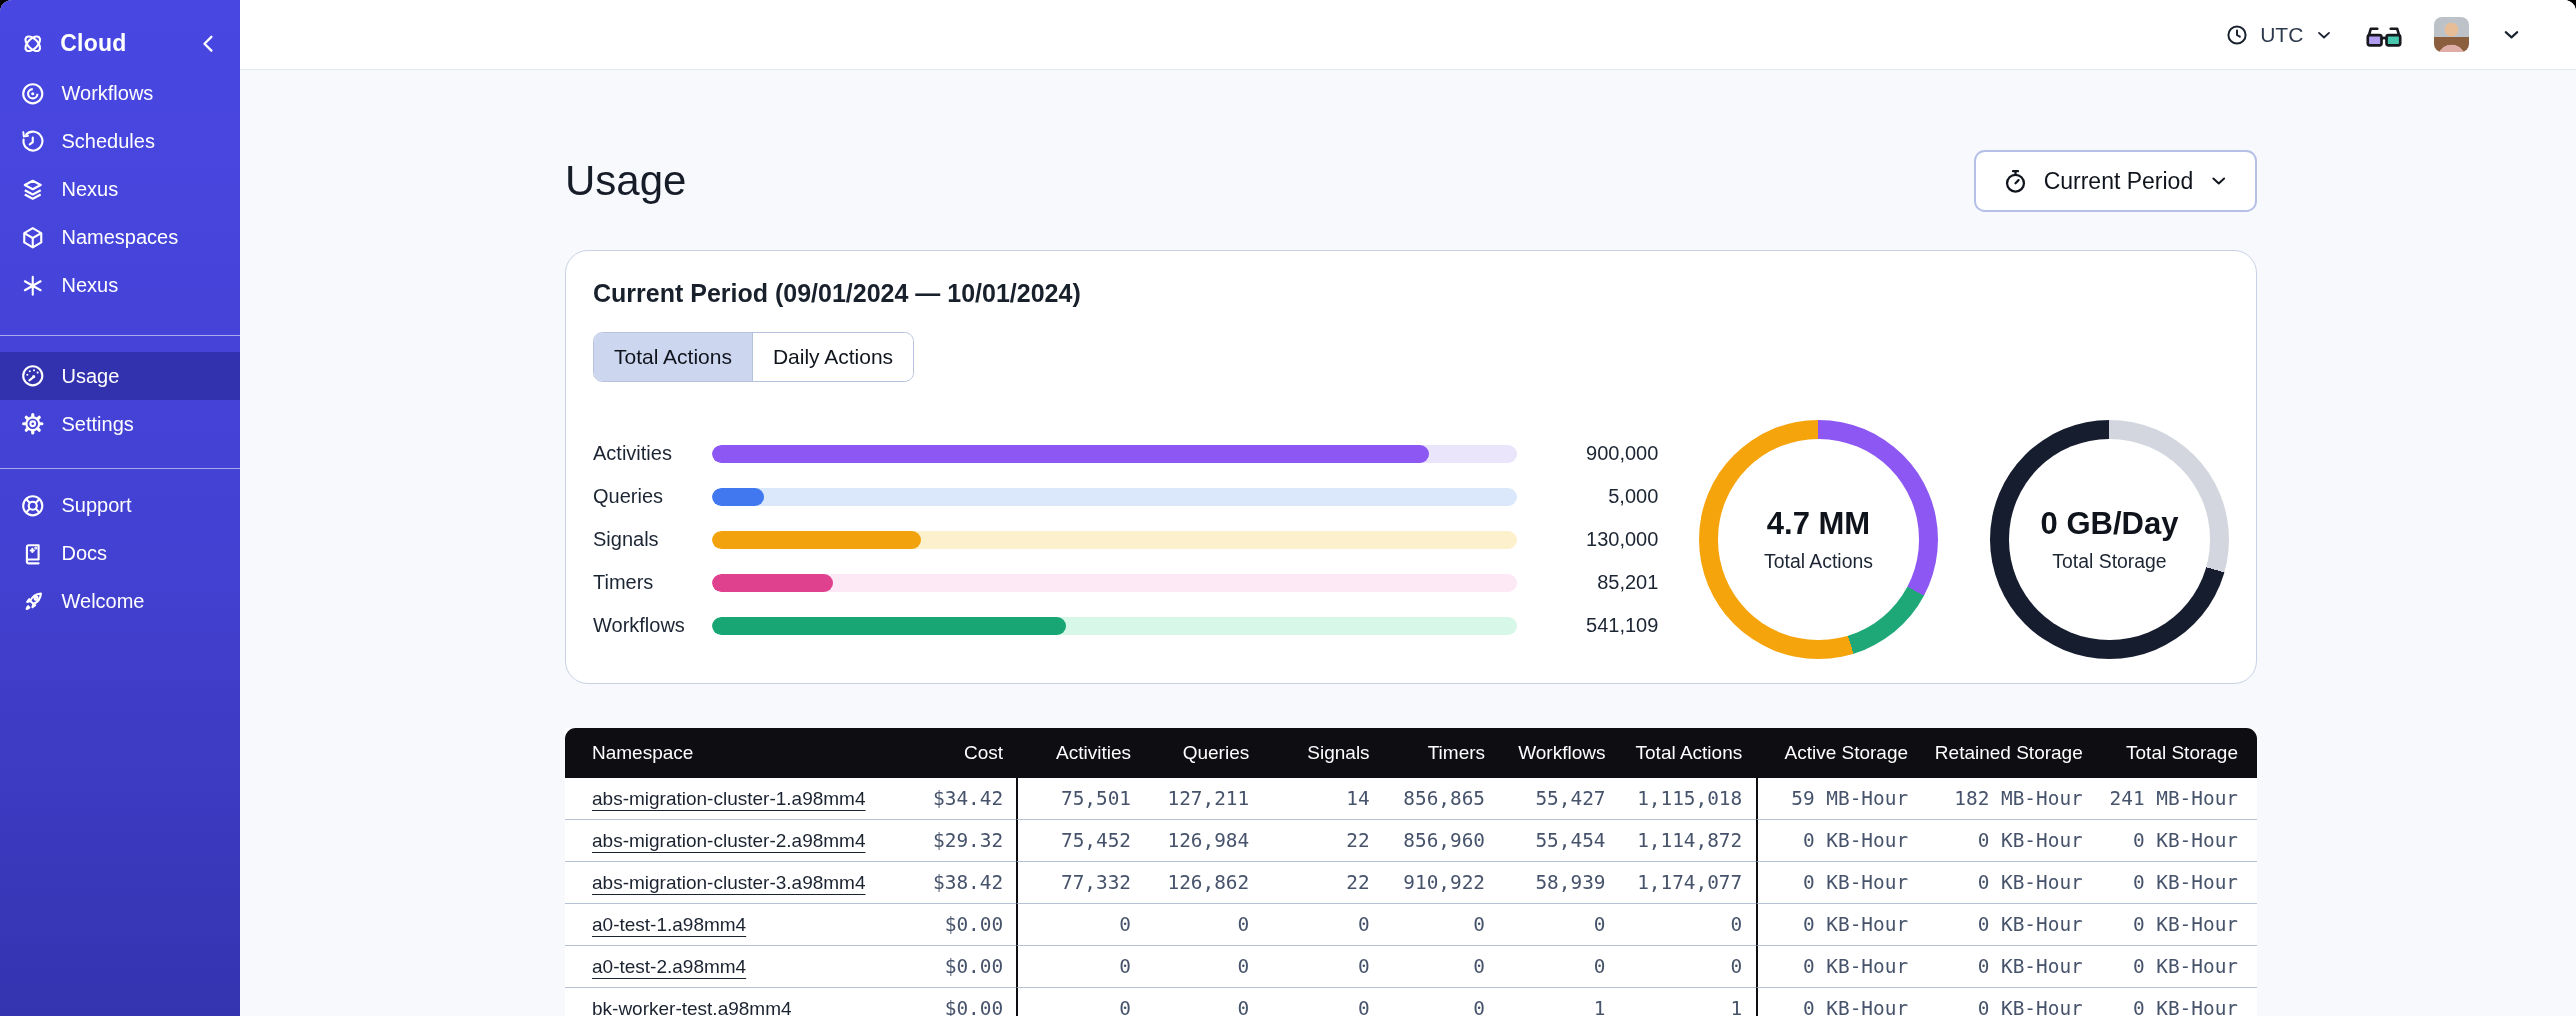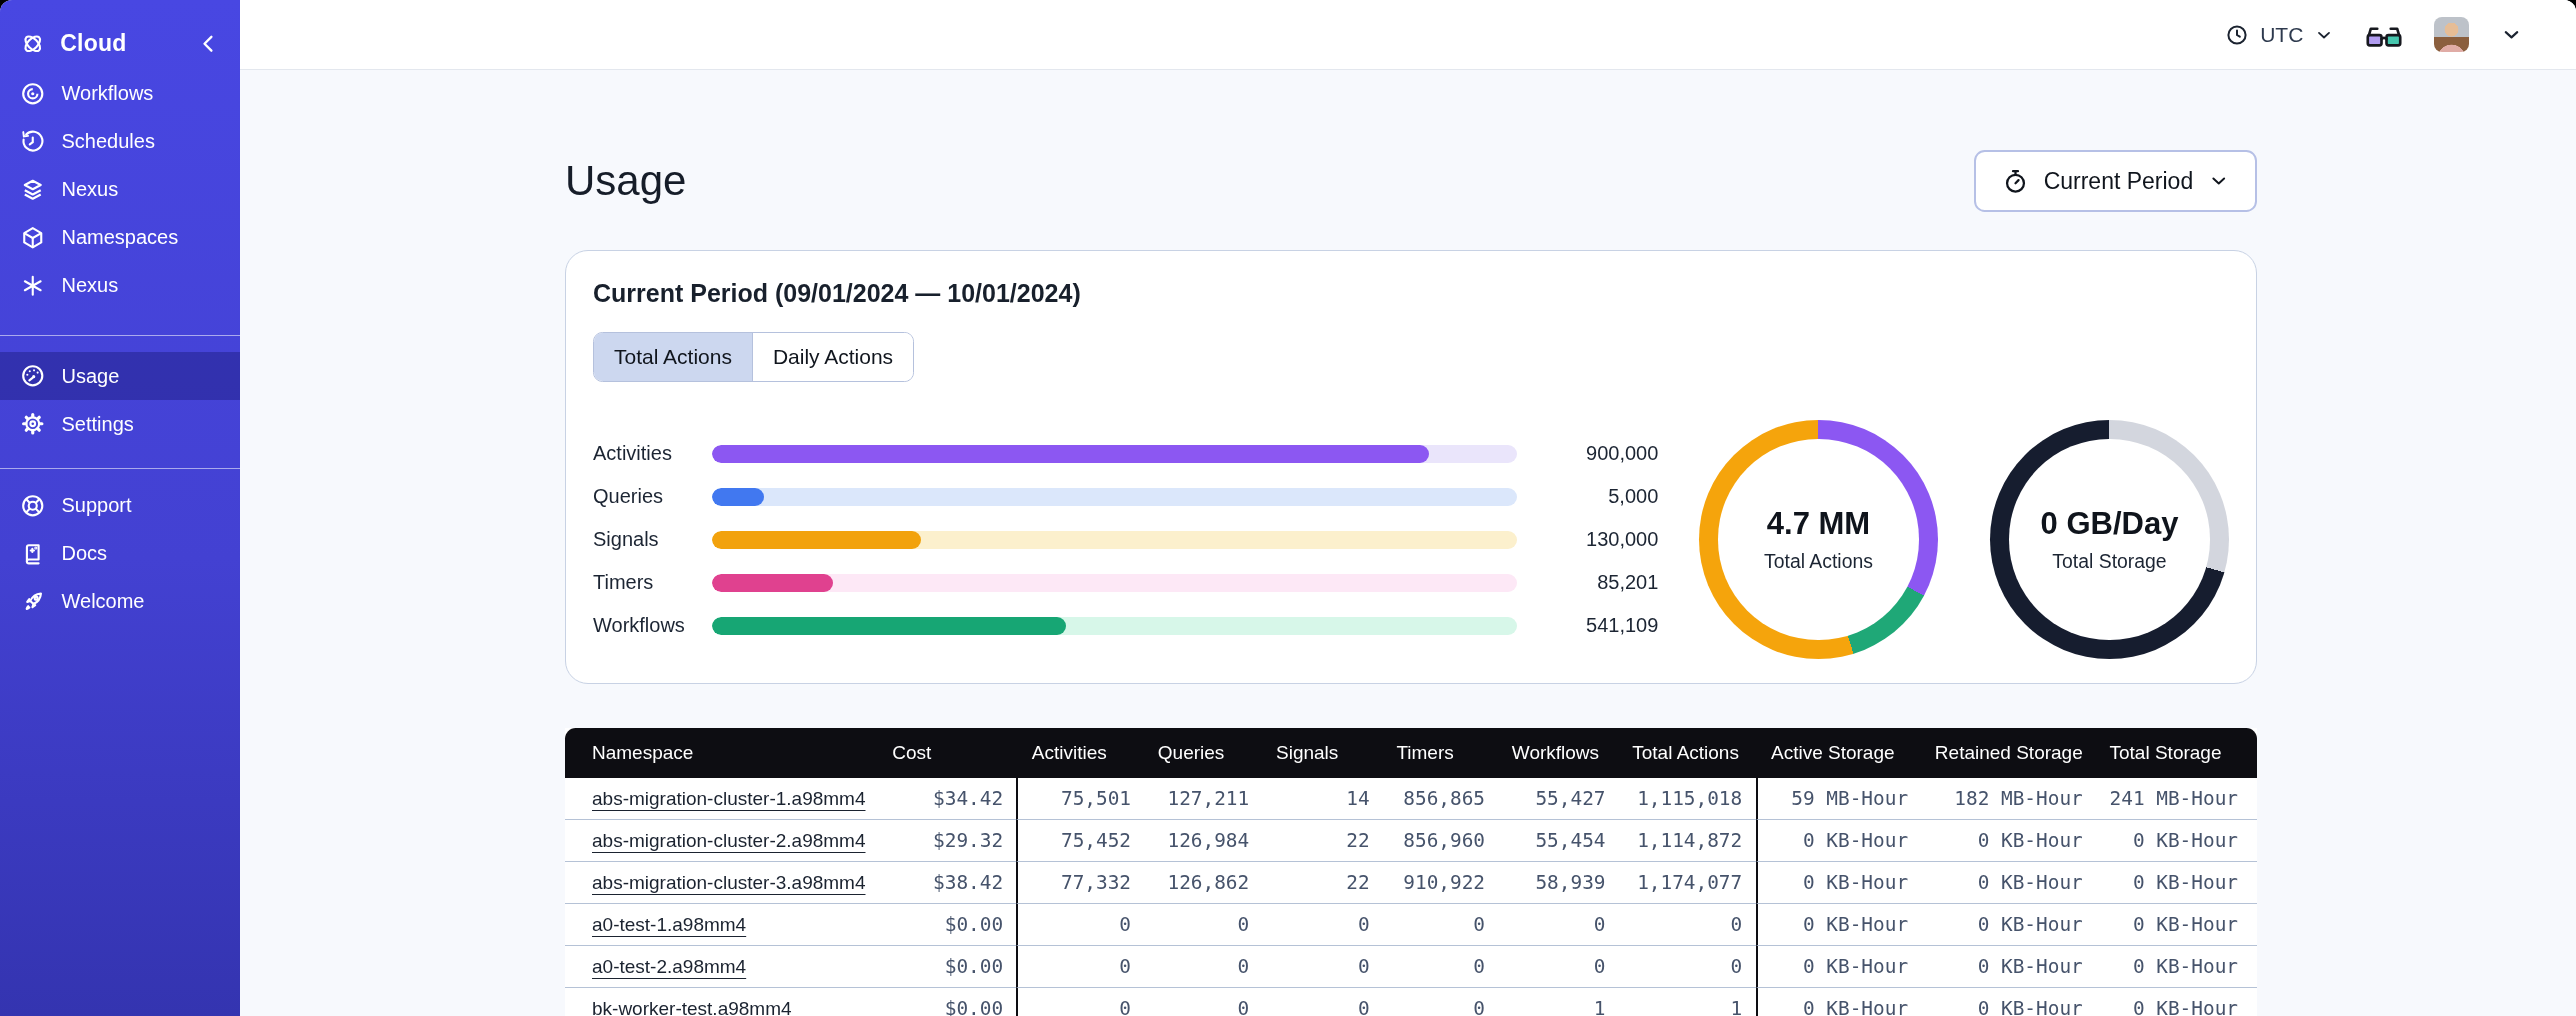--- a/index.html
+++ b/index.html
@@ -54,21 +54,21 @@
   .bar-value { width:113px; margin-left:28px; text-align:right; font-size:20px; color:#1c2533; }
 
   .donuts { display:flex; gap:52px; margin-left:34px;justify-content:center; }
   .donut { width:239px; height:239px; border-radius:50%; position:relative; }
   .donut-hole { position:absolute; inset:19.4px; background:#fff; border-radius:50%; display:flex; flex-direction:column; align-items:center; justify-content:center; }
   .donut-value { font-size:31px; font-weight:600; color:#0f141c; }
   .donut-label { margin-top:8px; font-size:19.4px; color:#1c2533; }
 
   
   .usage-table { width:100%; margin-top:44px; border-collapse:separate; border-spacing:0; background:#fff; }
-  .usage-table th { background:#0d0d12; color:#fff; font-size:19px; font-weight:500; height:50px; padding:0 13.4px; text-align:left; white-space:nowrap; }
+  .usage-table th { background:#0d0d12; color:#fff; font-size:19px; font-weight:500; height:50px; padding:0 13.4px; text-align:right; white-space:nowrap; }
   .usage-table th:first-child { text-align:left; padding-left:27px; border-top-left-radius:10.7px; }
   .usage-table th:last-child { border-top-right-radius:10.7px; padding-right:19px; }
   .usage-table td { font-size:19.4px; height:42px; padding:0 13.4px; text-align:right; border-bottom:1.3px solid #b5c2d6;
     color:#46536b; font-family:"DejaVu Sans Mono", monospace; white-space:nowrap; background:#fff; }
   .usage-table td:first-child { text-align:left; padding-left:27px; font-family:"Liberation Sans", sans-serif; font-size:19px; }
   .usage-table td:last-child { padding-right:19px; }
   .usage-table .sep { border-left:2.7px solid #0d0d12; }
   .ns-link { color:#1b2330; text-decoration:underline; text-decoration-thickness:1.3px; text-underline-offset:4.7px; cursor:pointer; }
 </style>
 </head>

